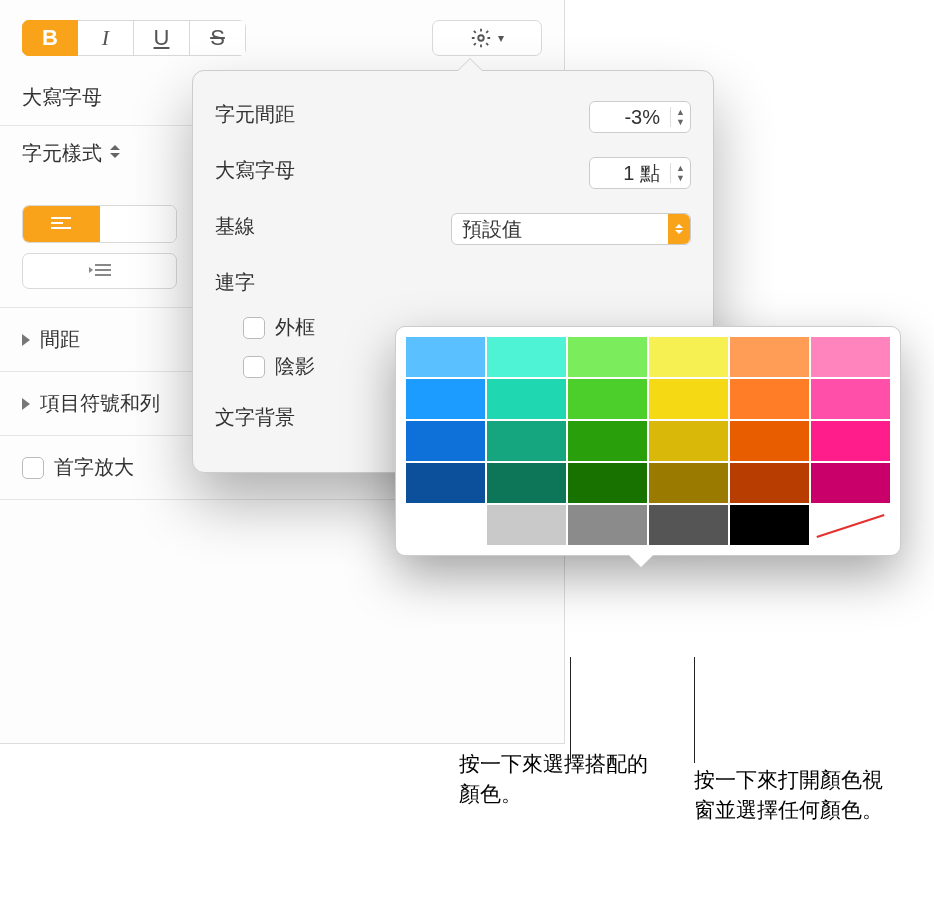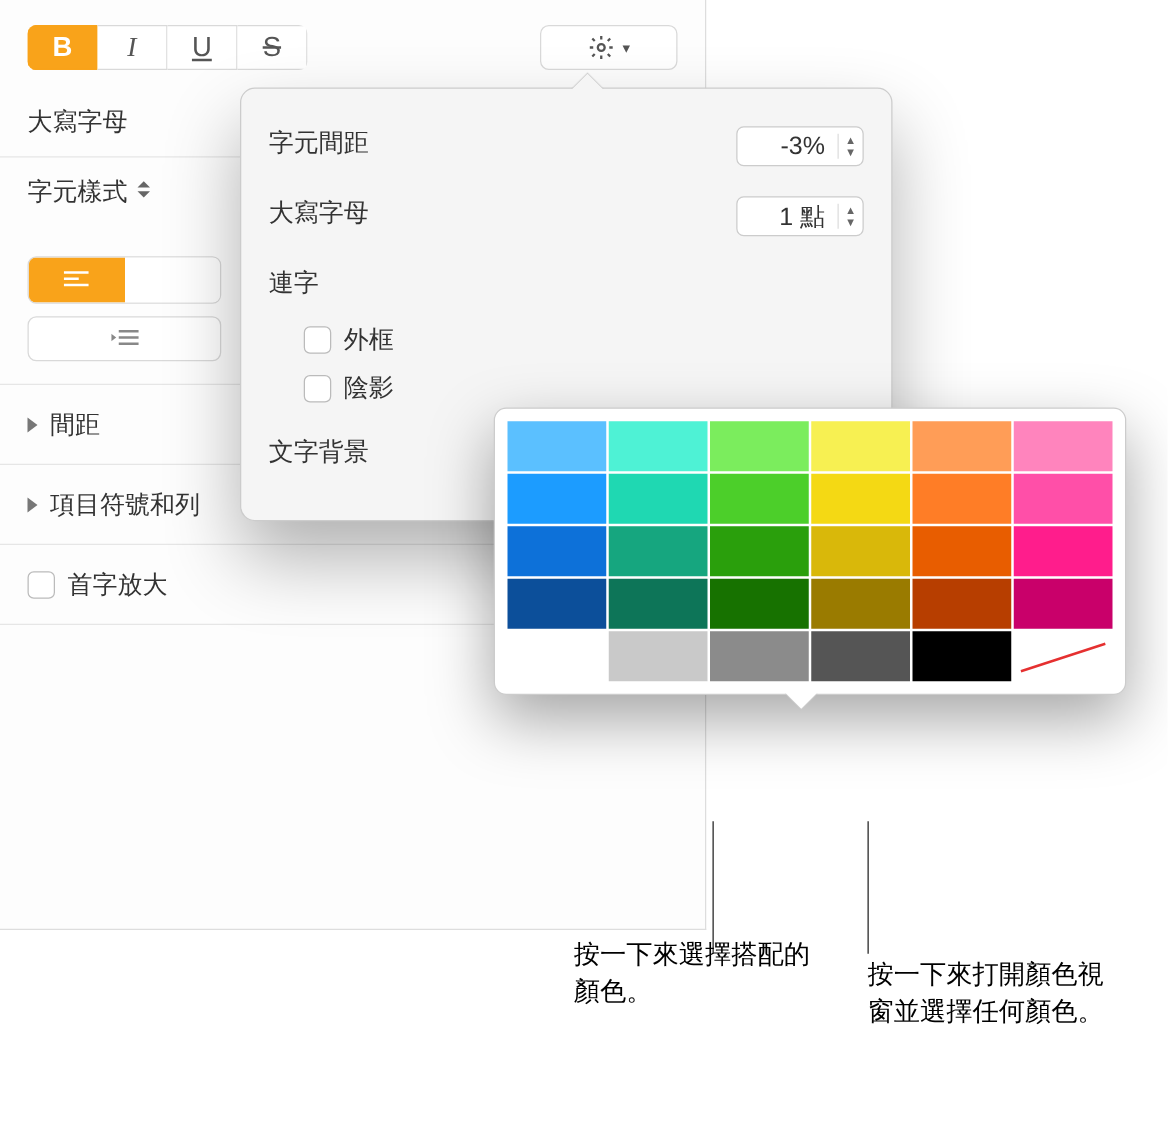--- a/index.html
+++ b/index.html
@@ -310,20 +310,30 @@
     <span>大寫字母</span>
     <div class="stepper">
       <span class="val">1 點</span>
       <div class="step">
           <span>▲</span>
           <span>▼</span>
         </div>
     </div>
   </div>
 
+  <div class="prow">
+    <span>基線</span>
+    <div class="select">
+      <span>預設值</span>
+      <div class="stepcaps">
+          <span></span>
+          <span></span>
+        </div>
+    </div>
+  </div>
 
   <div class="prow">
     <span>連字</span>
   </div>
 
   <div class="chkrow">
     <span class="checkbox"></span>
     <span>外框</span>
   </div>
   <div class="chkrow">

